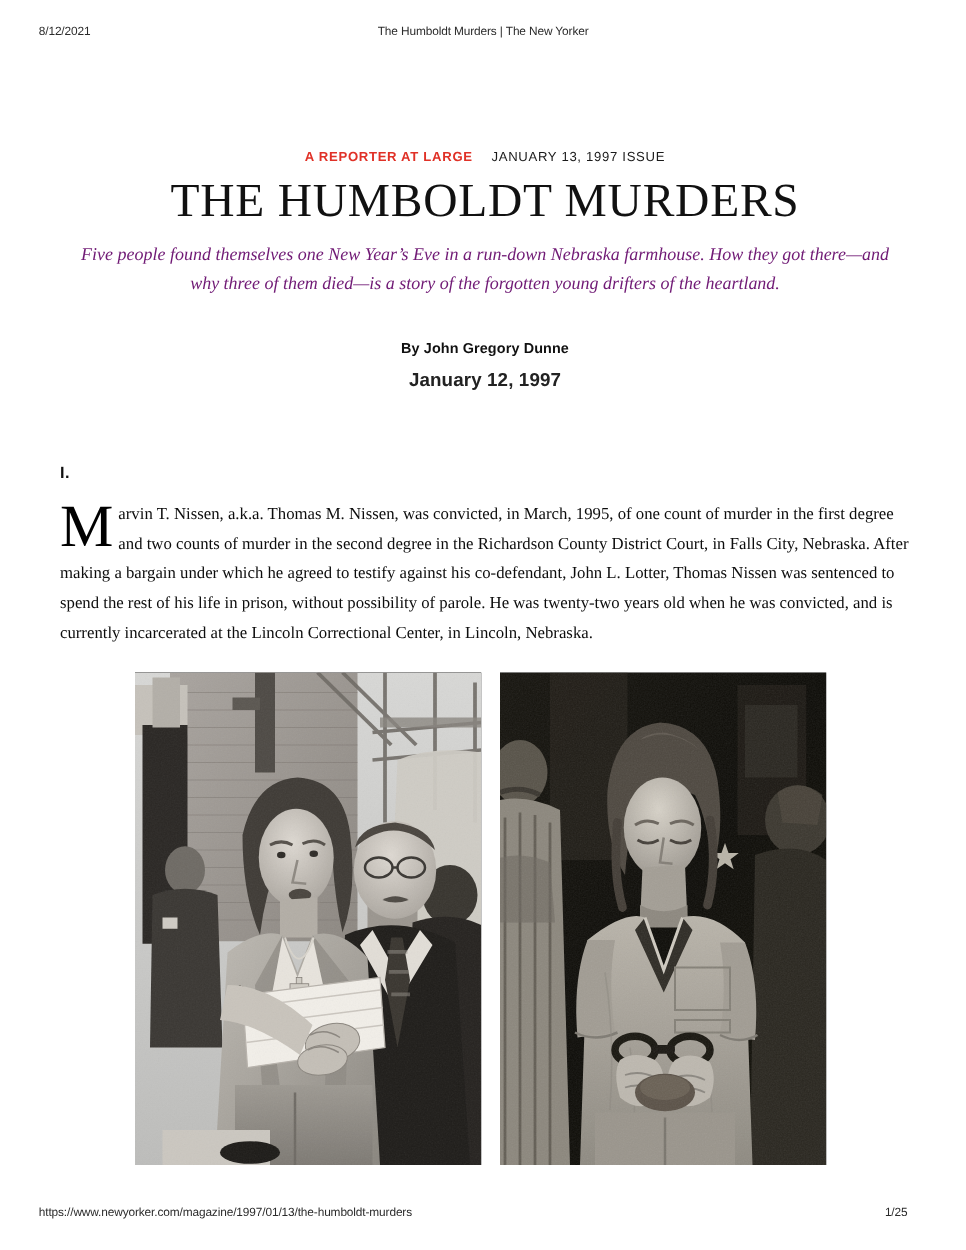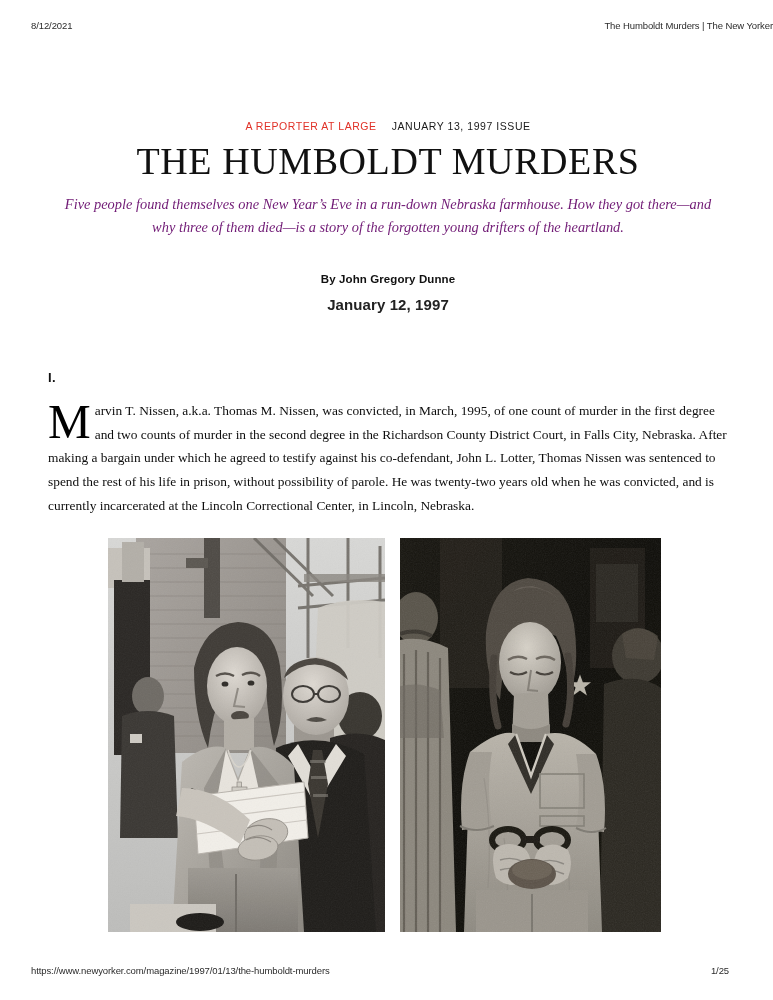--- a/index.html
+++ b/index.html
@@ -22,39 +22,39 @@
   .page-chrome {
     position: absolute;
     left: 0;
     width: 757px;
     font-family: "Liberation Sans", "DejaVu Sans", sans-serif;
     font-size: 9.5px;
     color: #2b2b2b;
     letter-spacing: -0.1px;
   }
   .page-header { top: 20px; height: 14px; }
-  .page-footer { top: 965px; height: 14px; padding-left: 16px; }
+  .page-footer { top: 965px; height: 14px; }
 
   .chrome-left {
     position: absolute;
     left: 31px;
     top: 0;
     white-space: nowrap;
   }
   .chrome-center {
     position: absolute;
     left: 0;
     top: 0;
     width: 773px;
-    text-align: right;
+    text-align: center;
     white-space: nowrap;
   }
   .chrome-right {
     position: absolute;
-    right: 44px;
+    right: 31px;
     top: 0;
     white-space: nowrap;
     margin-left: 16px;
   }
 
   
   .article {
     position: absolute;
     left: 48px;
     top: 120px;
@@ -65,20 +65,21 @@
     text-align: center;
     font-family: "Liberation Sans", "DejaVu Sans", sans-serif;
     font-size: 10.5px;
     letter-spacing: 0.55px;
     line-height: 1.2;
     margin: 0 0 6px 0;
     white-space: nowrap;
   }
   .kicker-rubric {
     color: #e03127;
+    font-weight: bold;
   }
   .kicker-issue {
     color: #1a1a1a;
     margin-left: 15px;
   }
 
   .headline {
     text-align: center;
     font-family: "Liberation Serif", "DejaVu Serif", serif;
     font-size: 38px;

